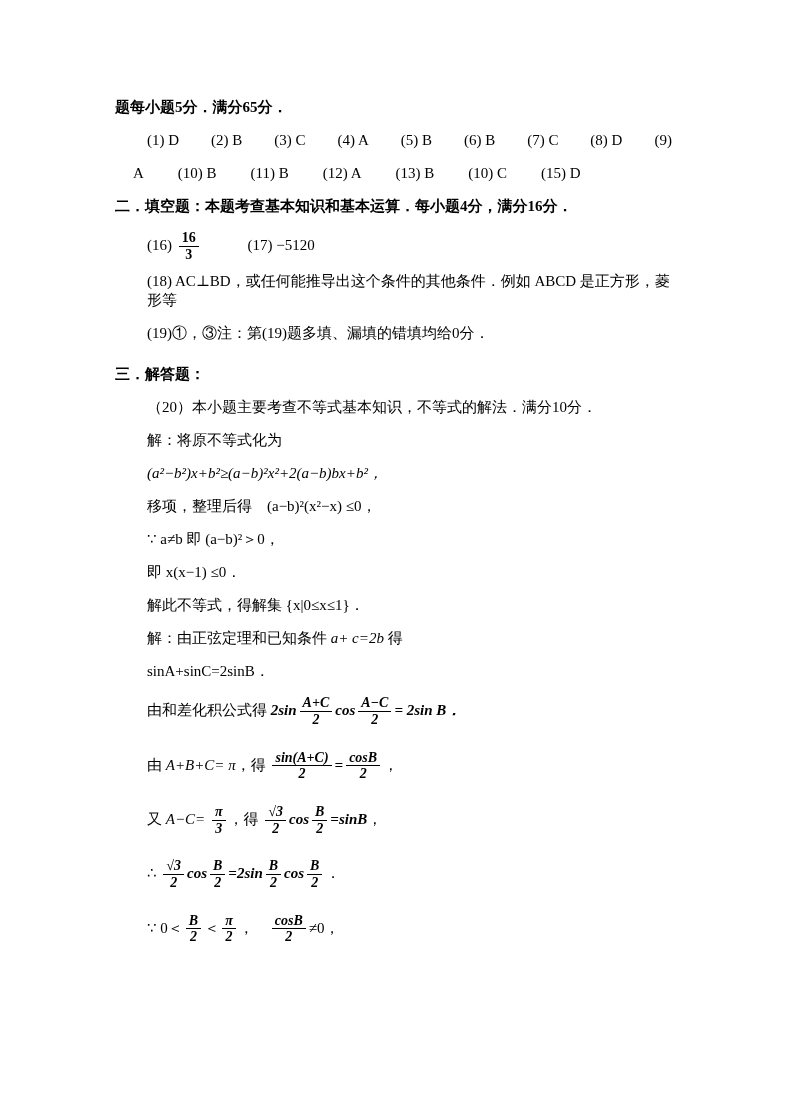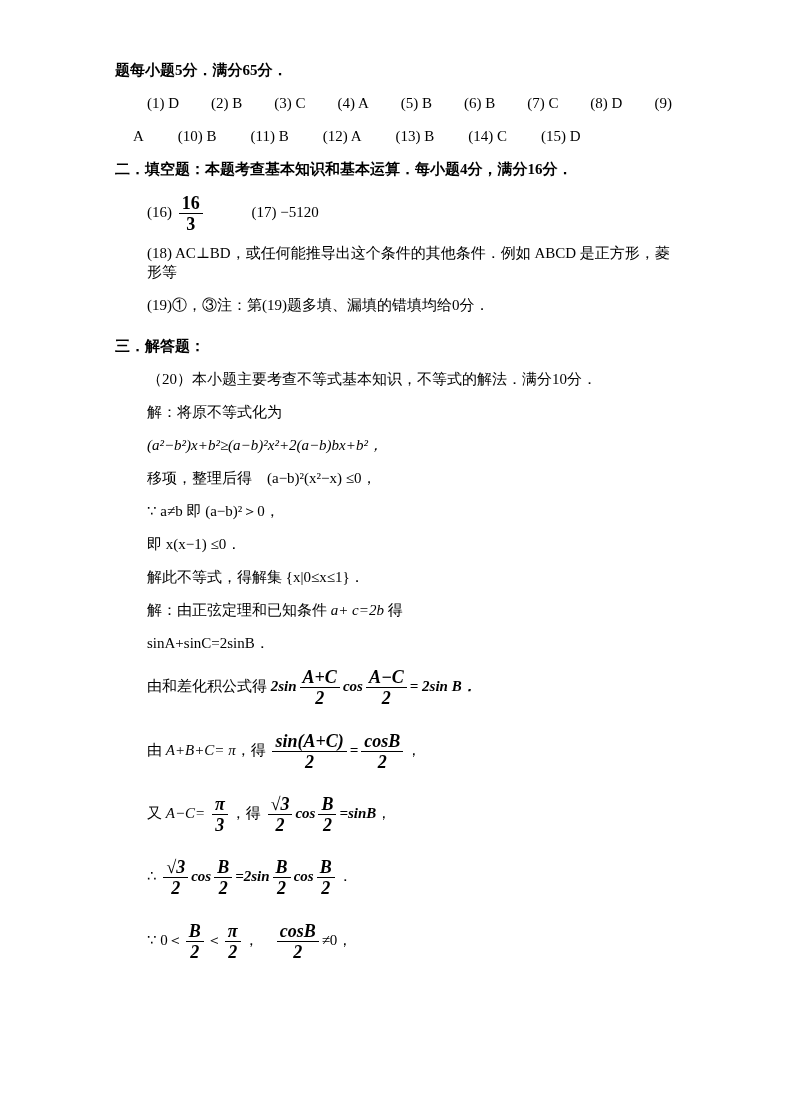--- a/index.html
+++ b/index.html
@@ -5,21 +5,21 @@
   * { margin: 0; padding: 0; box-sizing: border-box; }
   html, body { background: #ffffff; }
   body {
     width: 790px;
     height: 1119px;
     overflow: hidden;
     font-family: "Liberation Serif", "DejaVu Serif", serif;
     font-size: 15px;
     color: #000000;
   }
-  .page { padding: 61px 106px 0 115px; }
+  .page { padding: 98px 106px 0 115px; }
   .line { line-height: 19px; margin-bottom: 14px; }
   .bold { font-weight: bold; }
   .indent { padding-left: 32px; }
   .row1 {
     display: flex;
     justify-content: space-between;
     padding-left: 32px;
     padding-right: 12px;
   }
   .row2 {
@@ -29,21 +29,21 @@
   }
   .it { font-style: italic; }
   .m { font-weight: bold; font-style: italic; }
   .frac {
     display: inline-flex;
     flex-direction: column;
     align-items: center;
     vertical-align: middle;
     line-height: 1.12;
     margin: 0 3px;
-    font-size: 18px;
+    font-size: 14px;
   }
   .frac.bolditalic { font-weight: bold; font-style: italic; text-align: right; }
   .frac.boldonly { font-weight: bold; }
   .frac .num { border-bottom: 1.3px solid #000; padding: 0 3px; }
   .frac .den { padding: 0 3px; }
   .fracline { margin-bottom: 10px; }
   .mathline { margin-top: 6px; margin-bottom: 22px; }
   .gapleft { margin-left: 42px; }
   .section-gap { margin-top: 22px; }
   .para { text-indent: 32px; margin-bottom: 14px; line-height: 21px; }
@@ -66,21 +66,21 @@
     <span>(8) D</span>
     <span>(9)</span>
   </div>
 
   <div class="line row2">
     <span>A</span>
     <span>(10) B</span>
     <span>(11) B</span>
     <span>(12) A</span>
     <span>(13) B</span>
-    <span>(14) C</span>
+    <span>(10) C</span>
     <span>(15) D</span>
   </div>
 
   <p class="line bold">二．填空题：本题考查基本知识和基本运算．每小题4分，满分16分．</p>
 
   <div class="line indent fracline">
     <span>(16)</span>
     <span class="frac boldonly">
         <span class="num">16</span>
         <span class="den">3</span>

